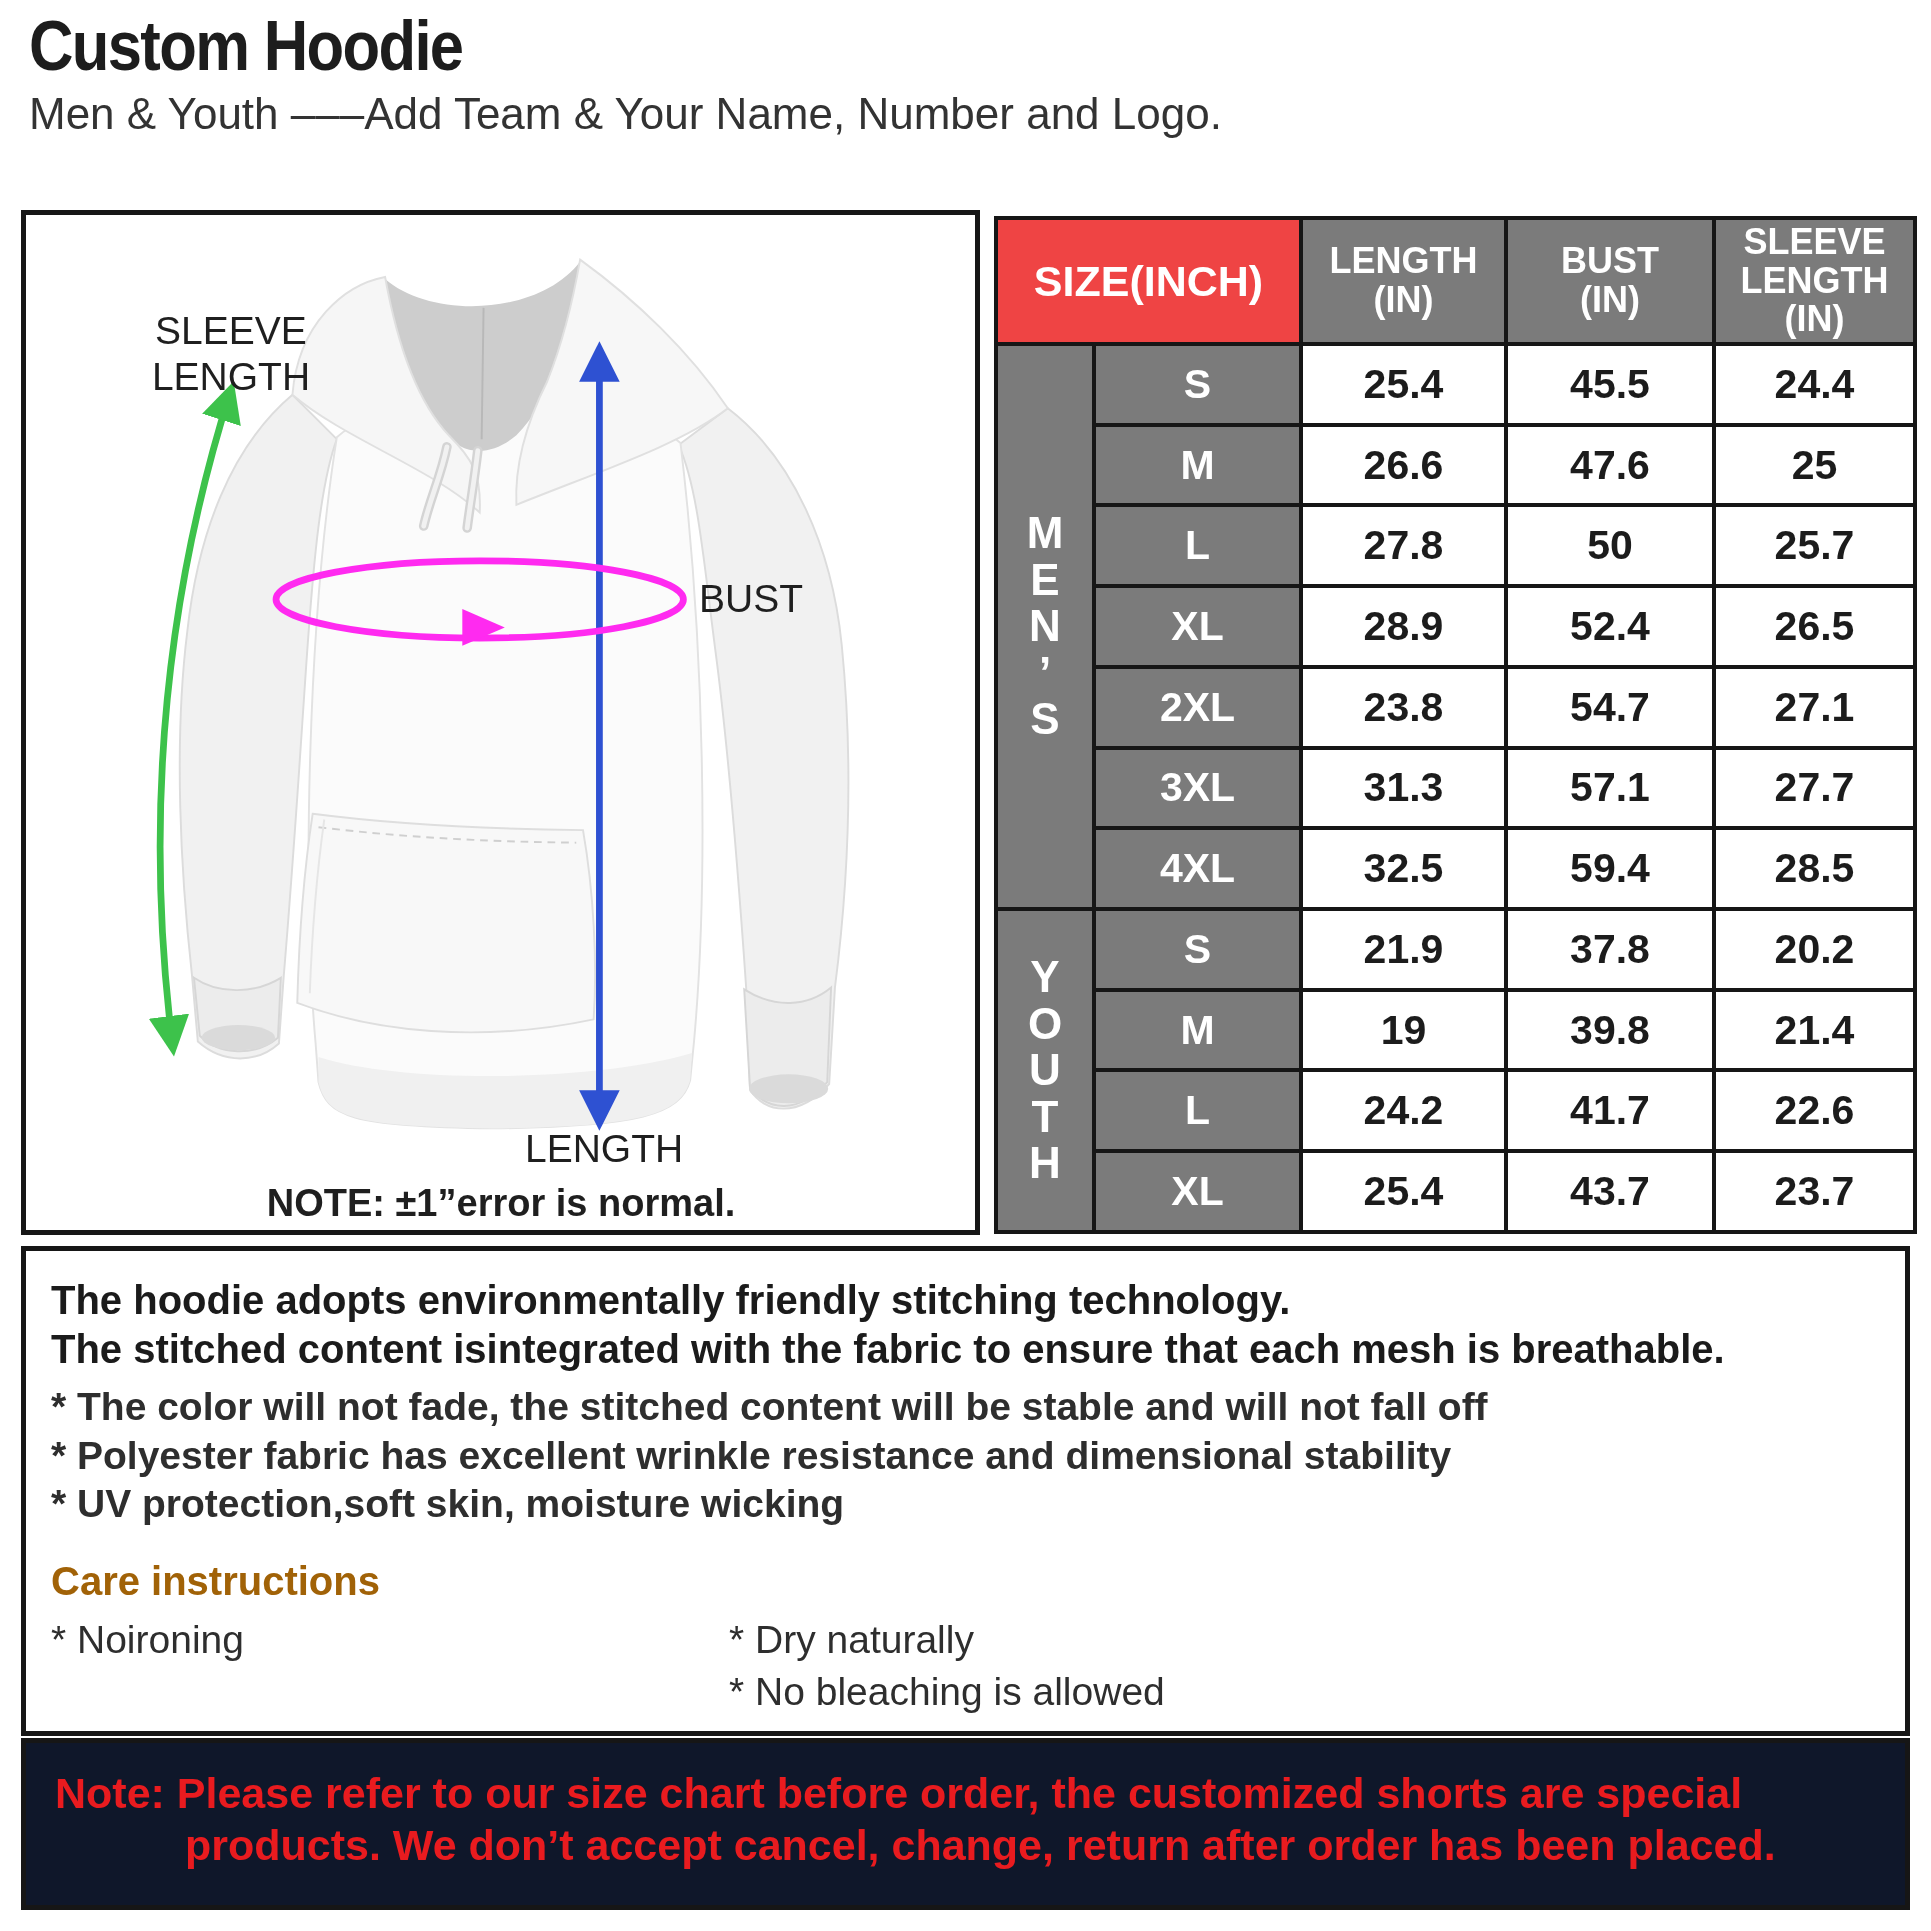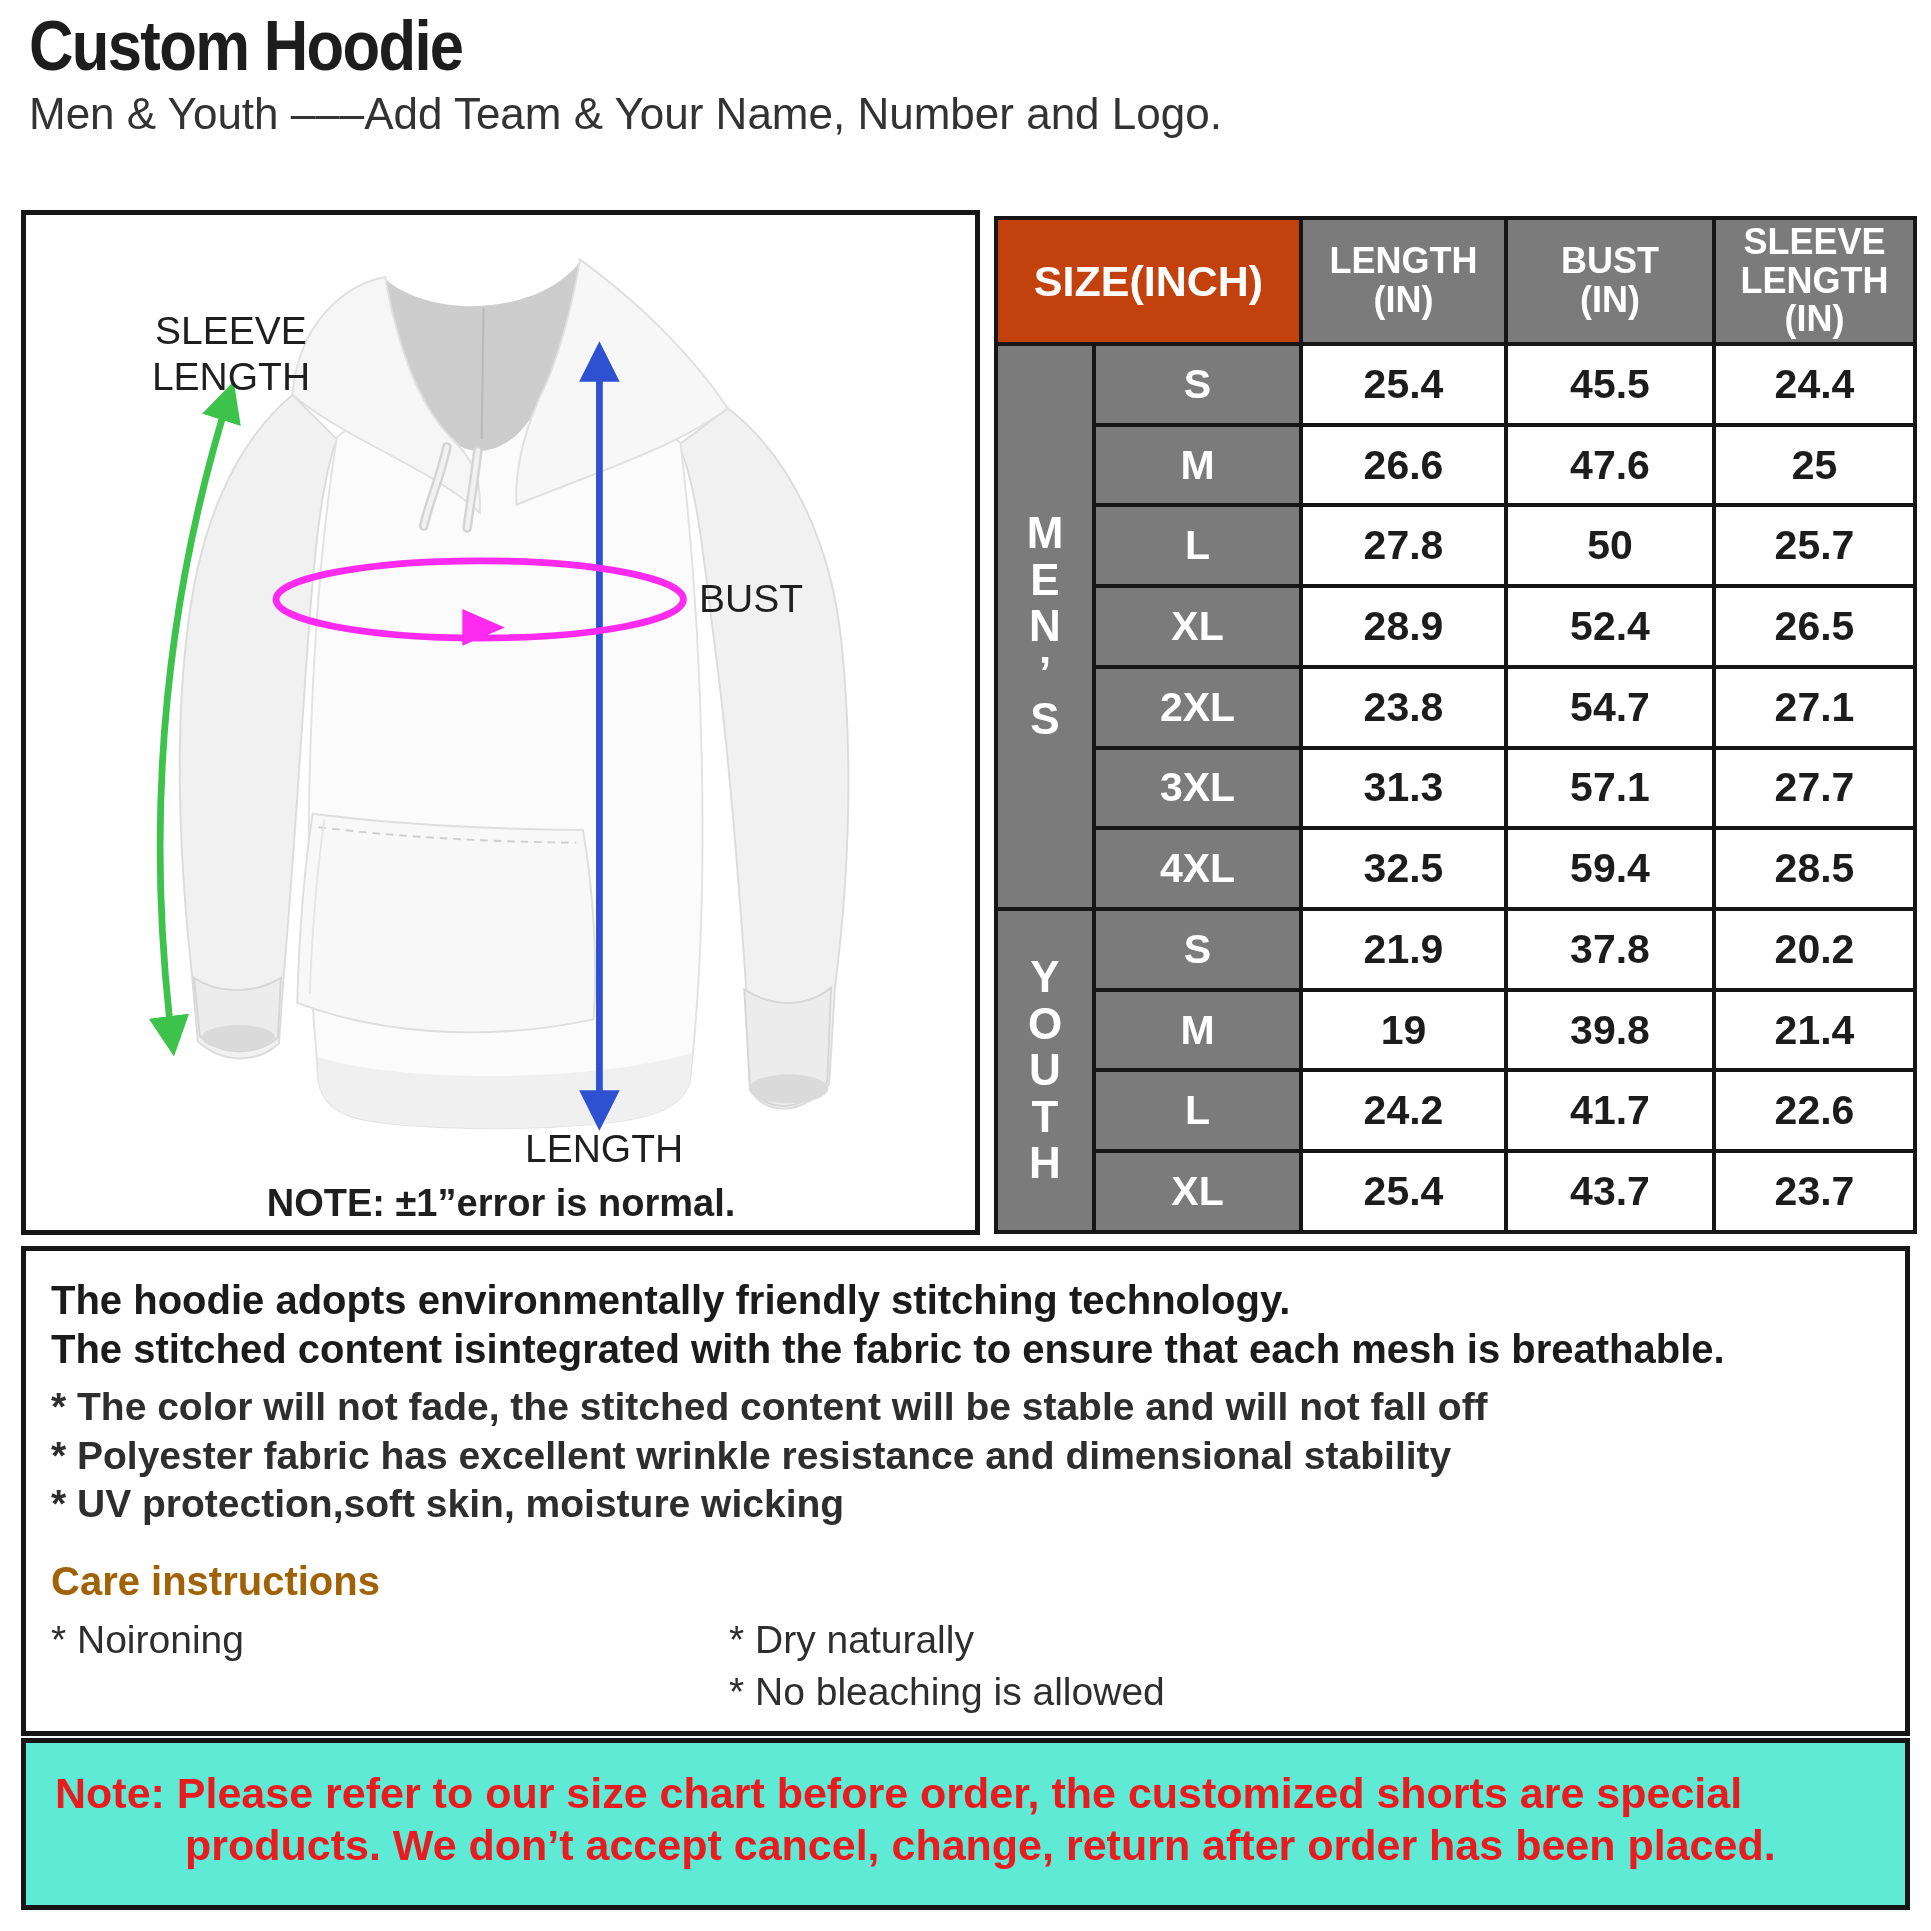--- a/index.html
+++ b/index.html
@@ -20,40 +20,40 @@
   .lbl-bust{left:673px;top:361px;}
   .lbl-length{left:499px;top:911px;}
   .lbl-note{left:137px;top:966px;width:676px;text-align:center;font-weight:700;font-size:38px;}
 
   
   .size-table{position:absolute;left:994px;top:216px;width:917px;height:1018px;
               border-collapse:collapse;table-layout:fixed;}
   .size-table th,.size-table td{border:4.8px solid #161616;text-align:center;vertical-align:middle;padding:0;}
   .size-table thead tr{height:126px;}
   .size-table tbody tr{height:80px;}
-  .corner-th{background:#c2410c;color:#fff;font-size:43px;font-weight:700;}
+  .corner-th{background:#ef4444;color:#fff;font-size:43px;font-weight:700;}
   .col-th{background:#7b7b7b;color:#fff;font-size:36px;font-weight:700;line-height:1.08;}
   .group-cell{background:#7b7b7b;color:#fff;font-size:44px;font-weight:700;line-height:1.06;}
   .size-cell{background:#7b7b7b;color:#fff;font-size:41px;font-weight:700;}
   .data-cell{background:#fff;color:#1c1c1c;font-size:41px;font-weight:700;}
 
   
   .desc-box{position:absolute;left:21px;top:1246px;width:1889px;height:490px;
             border:5.8px solid #161616;box-sizing:border-box;background:#fff;
             padding:25px 44px 0 25px;}
   .desc-bold div{font-size:40px;font-weight:700;color:#1b1b1b;line-height:1.22;}
   .desc-bullets{margin-top:9.7px;}
   .desc-bullets div{font-size:39px;font-weight:700;color:#2e2e2e;line-height:1.24;}
   .care-title{margin-top:31px;font-size:40px;font-weight:700;color:#a16207;}
   .care-grid{display:grid;grid-template-columns:678px 1fr;margin-top:9.7px;}
   .care-grid div div{font-size:39px;font-weight:400;color:#2e2e2e;line-height:1.32;}
 
   
   .footnote-box{position:absolute;left:21px;top:1738px;width:1889px;height:172px;
-                border:5.8px solid #161616;box-sizing:border-box;background:#5eead4;
+                border:5.8px solid #161616;box-sizing:border-box;background:#0f172a;
                 padding:25px 0 0 29px;font-weight:700;font-size:43px;line-height:1.2;}
   .footnote-line2{margin-left:130px;}
 </style>
 </head>
 <body>
 
 <div class="page-title">Custom Hoodie</div>
 <div class="page-subtitle">Men &amp; Youth –––Add Team &amp; Your Name, Number and Logo.</div>
 
 <div class="diagram-box">

